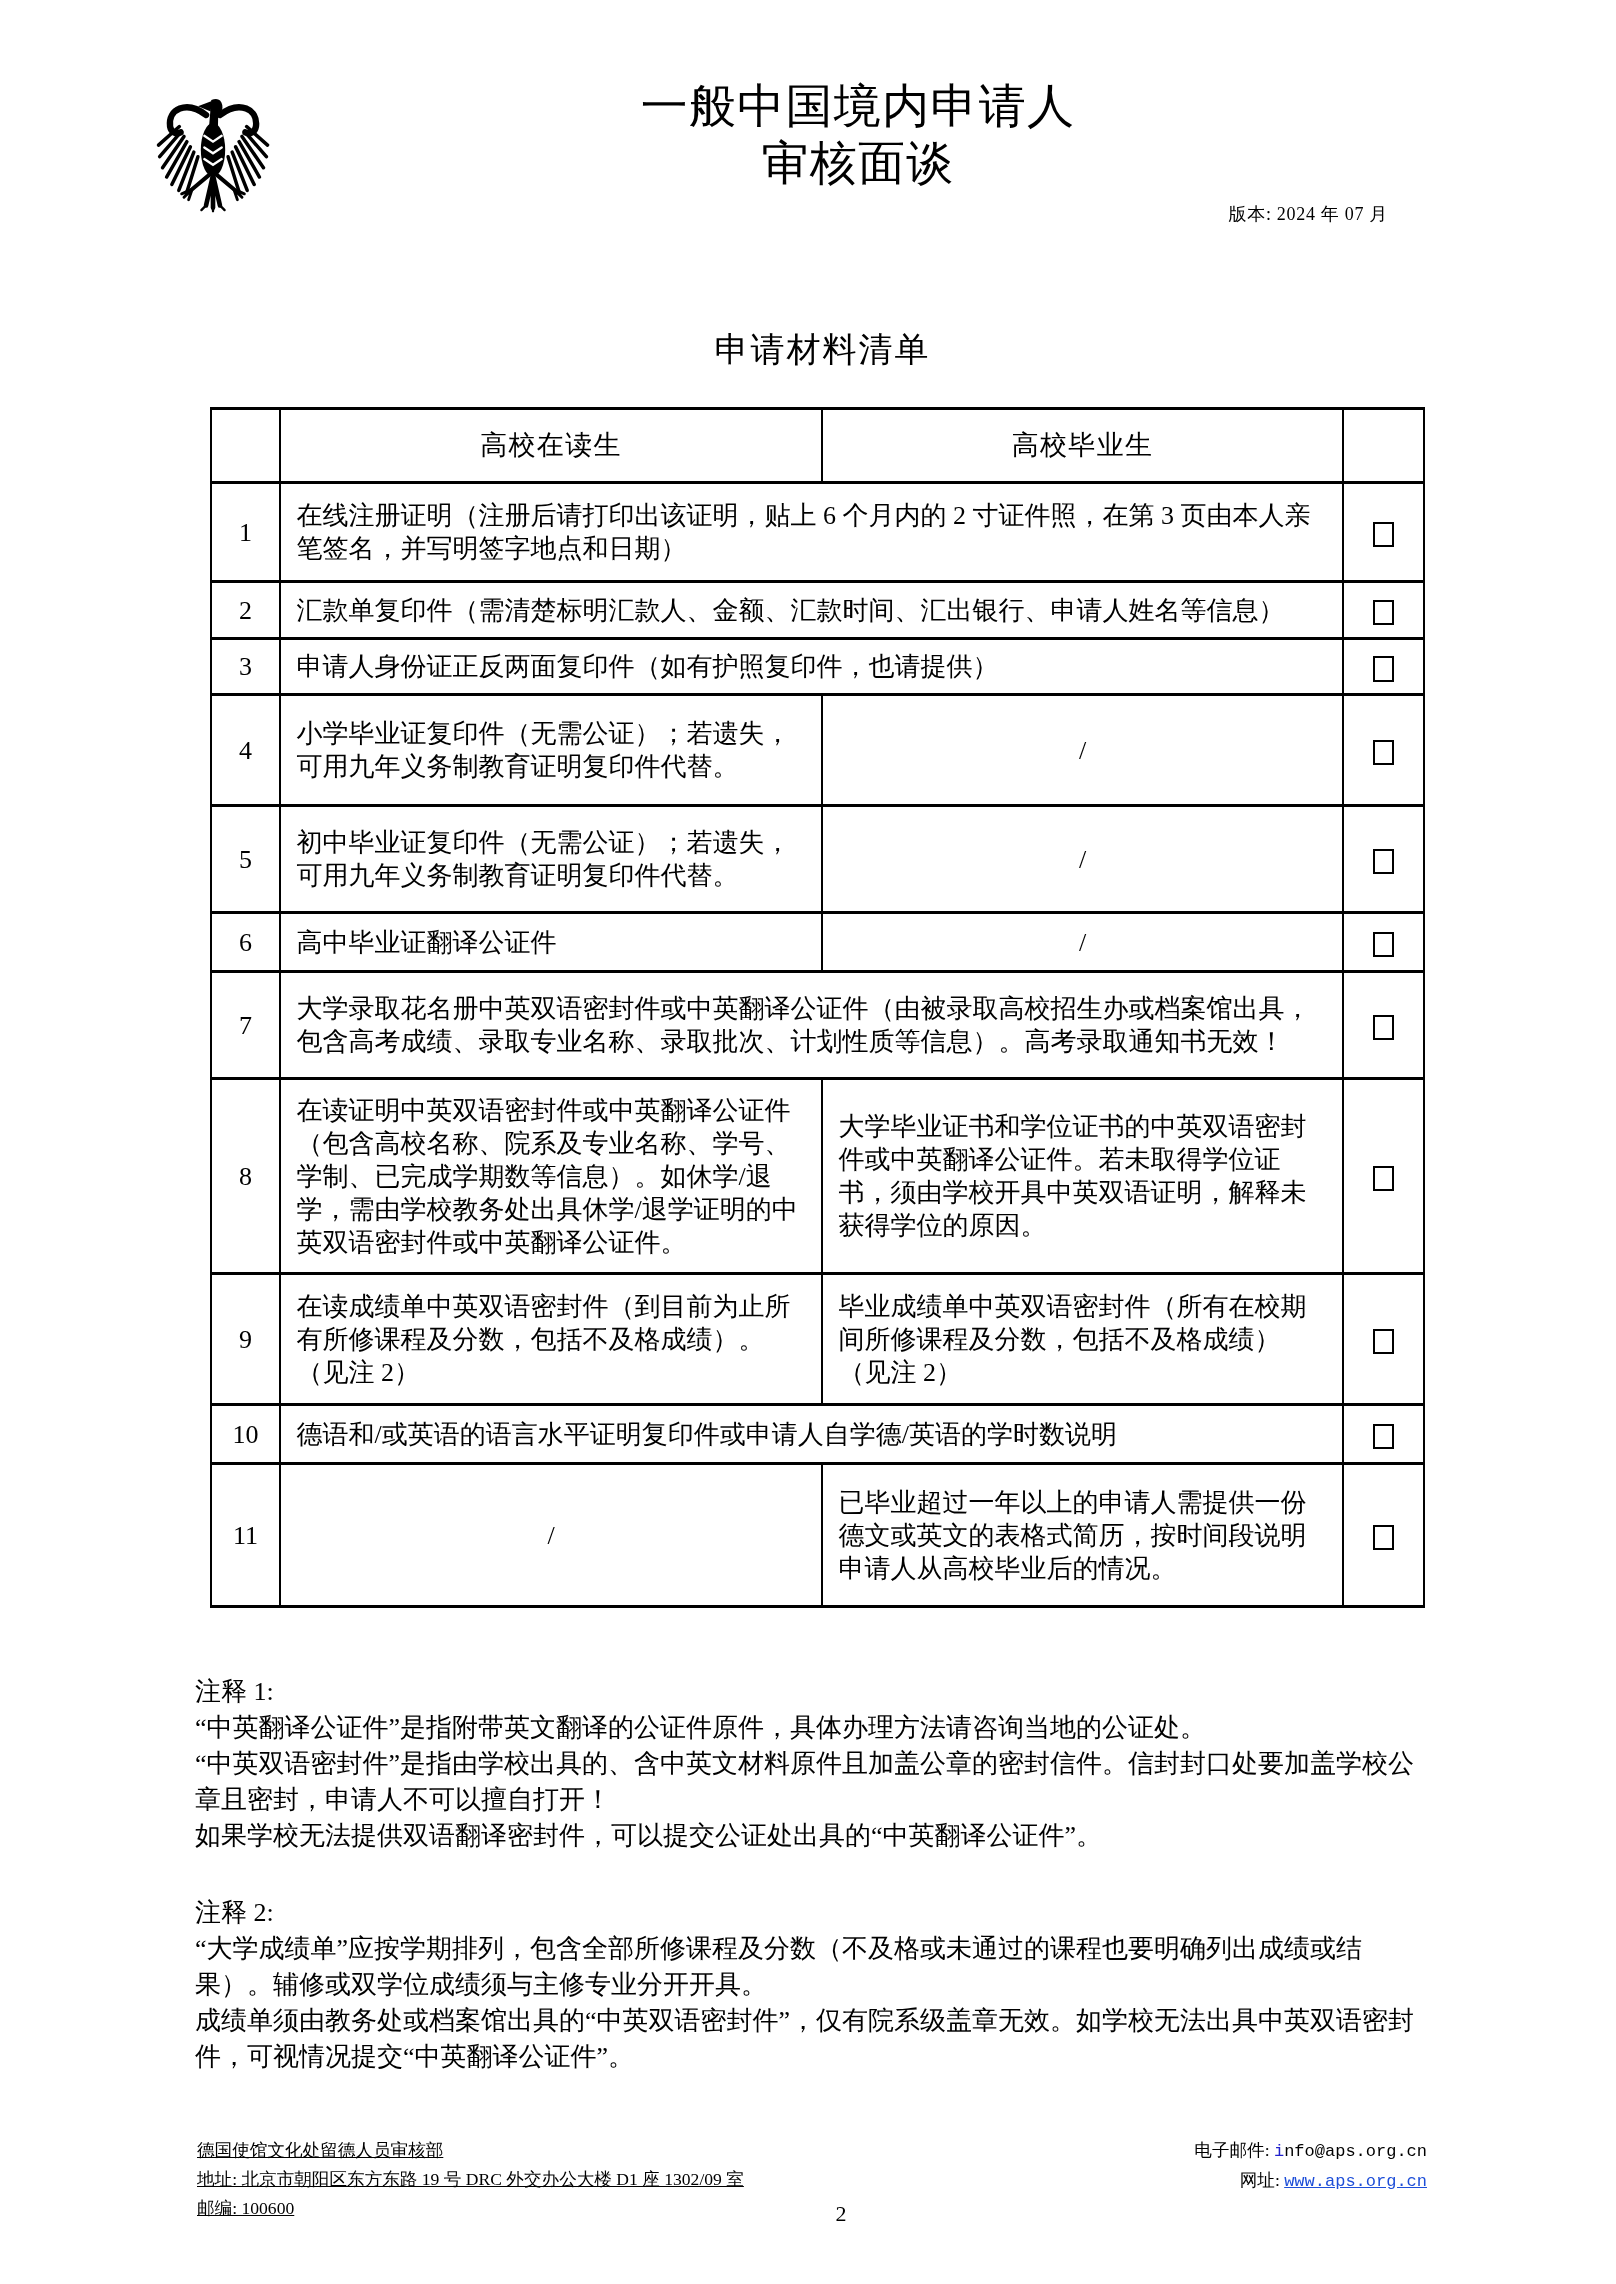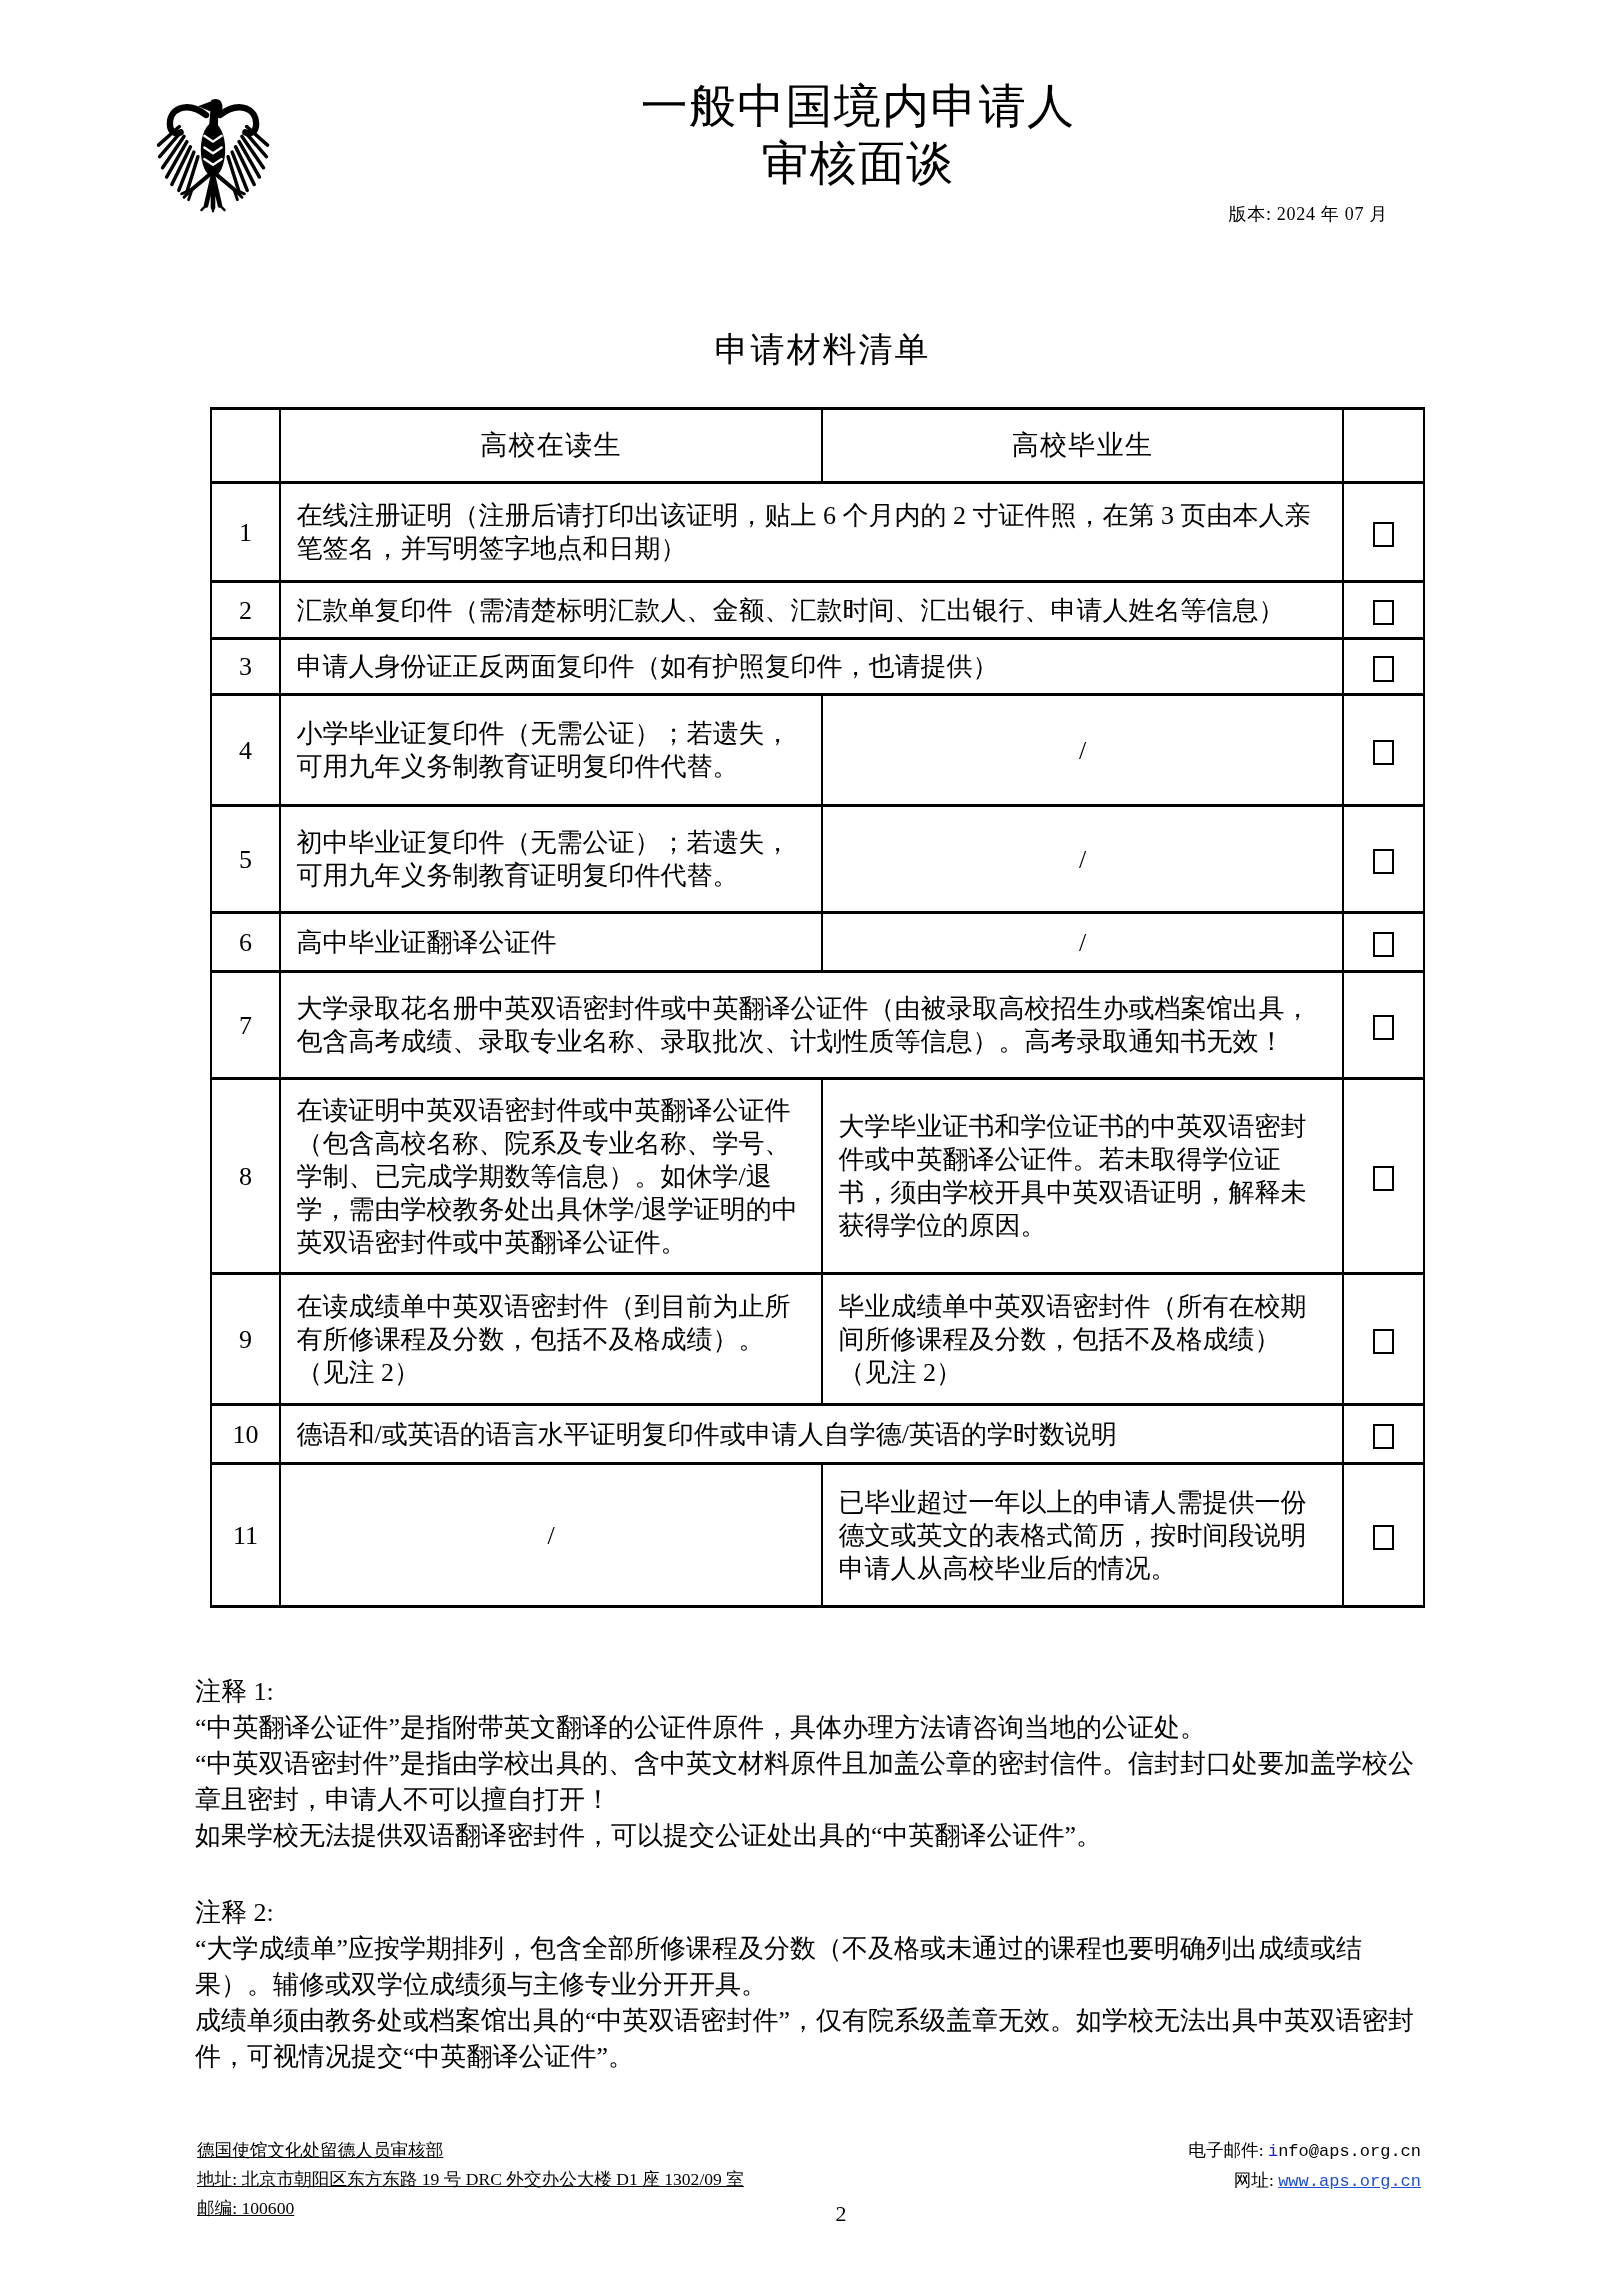--- a/index.html
+++ b/index.html
@@ -66,21 +66,21 @@
   .note-1{top:1674px;}
   .note-2{top:1895px;}
   .note p{margin:0;word-break:break-all;}
 
   
   .footer-left{
     position:absolute;left:197px;top:2136px;
     font-size:17.6px;line-height:29px;text-decoration:underline;
   }
   .footer-right{
-    position:absolute;right:196px;top:2136px;
+    position:absolute;right:190px;top:2136px;
     font-size:17.6px;line-height:29px;text-align:right;
   }
   .mono{font-family:"Liberation Mono","DejaVu Sans Mono",monospace;font-size:17px;}
   .blue{color:#2222CC;}
   a.site-link{color:#1d4ed8;text-decoration:underline;}
   .page-number{
     position:absolute;top:2201px;left:0;width:100%;
     padding-left:65px;box-sizing:border-box;
     text-align:center;font-size:22px;
   }

